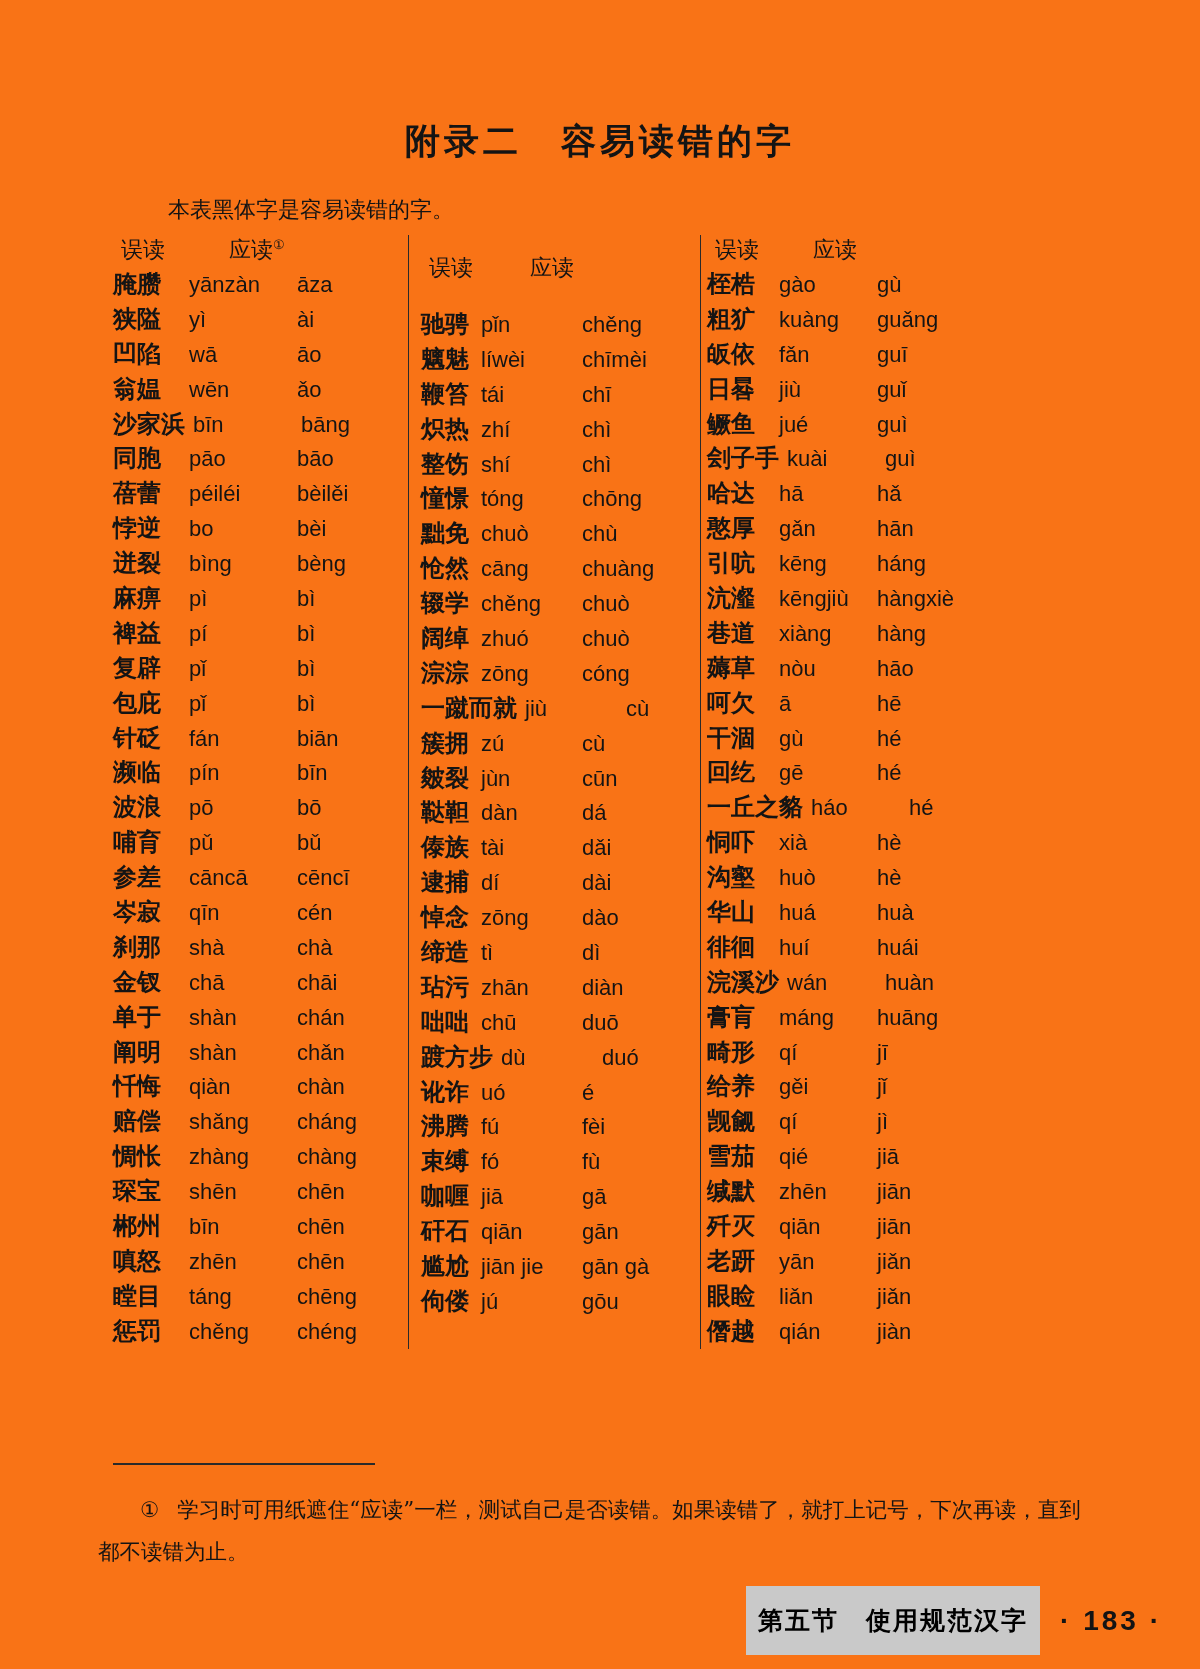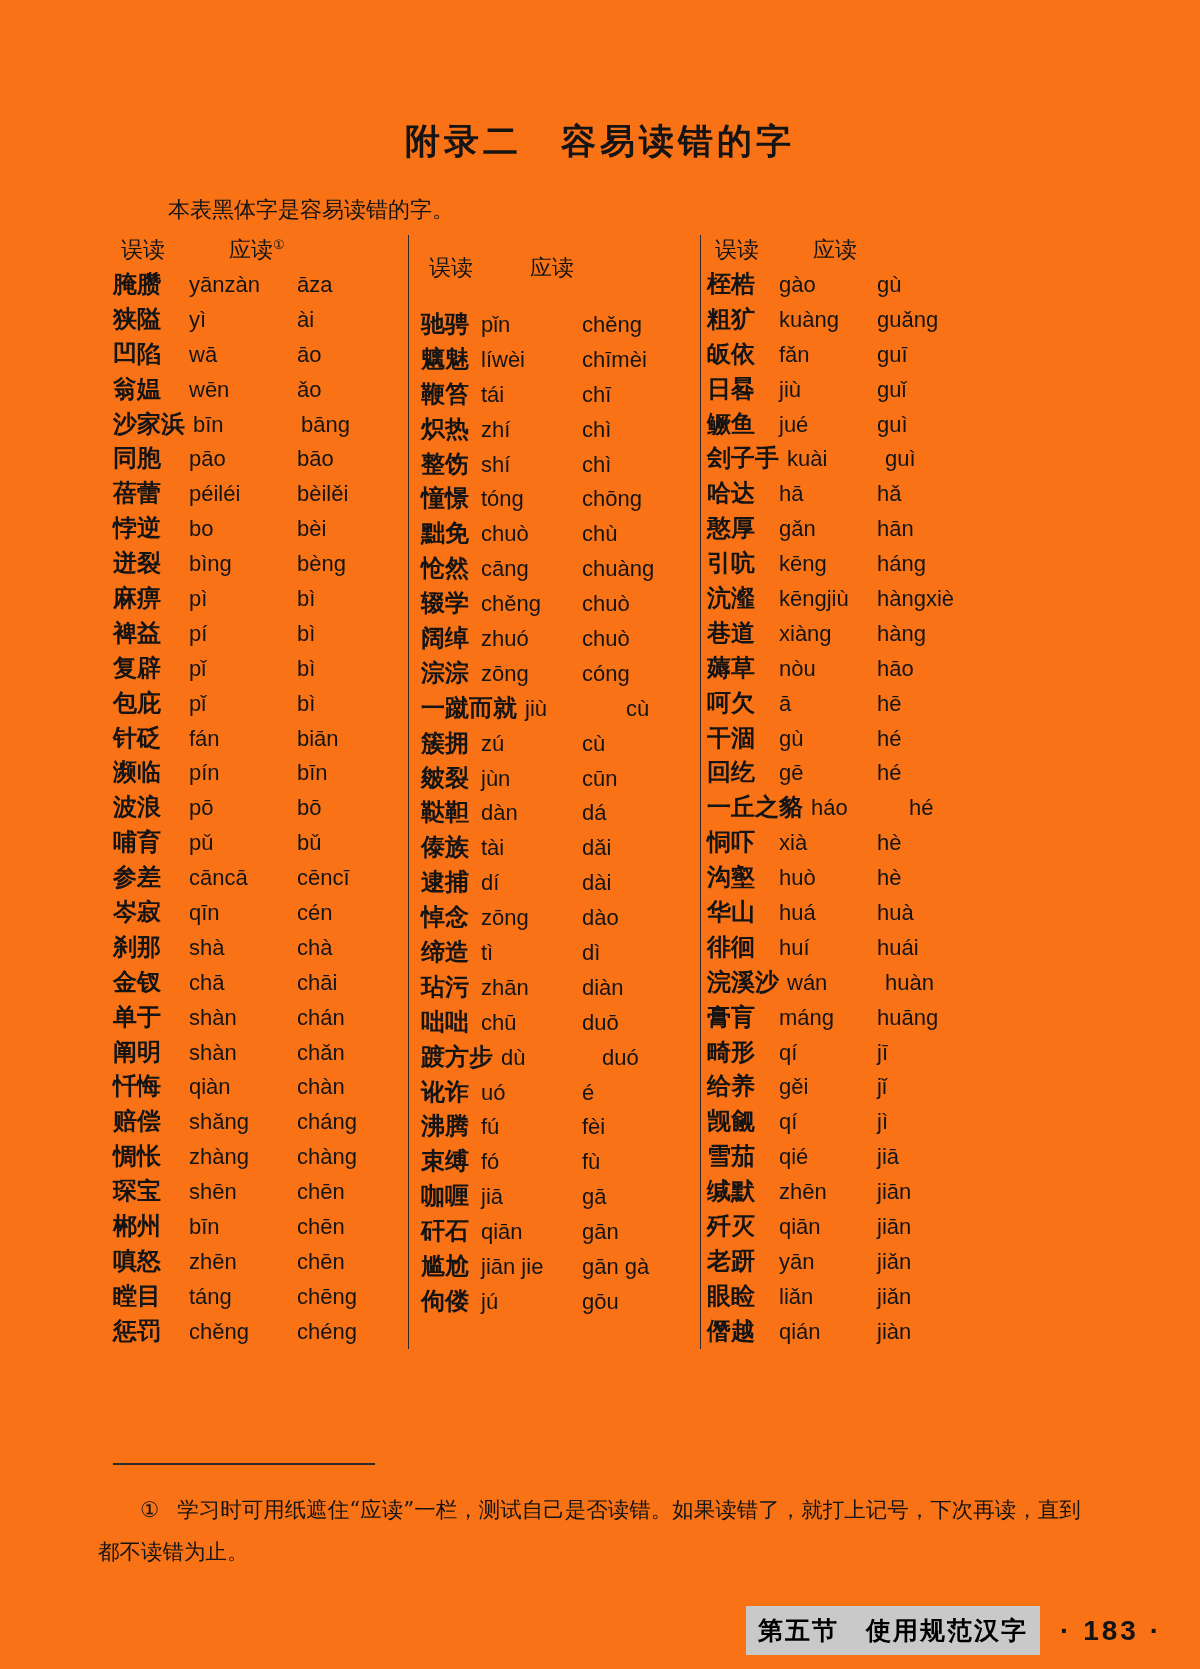--- a/index.html
+++ b/index.html
@@ -44,21 +44,21 @@
     margin:24px 98px 0 98px;font-size:21.5px;line-height:42px;
     font-family:"DejaVu Serif",serif;text-indent:42px;
   }
   .footnote .fn-marker{margin-right:18px;}
   .footer{
     position:absolute;right:38px;bottom:14px;
     display:flex;align-items:center;gap:20px;
   }
   .section-badge{
     background:#c9c9c9;color:#000;font-weight:bold;
-    font-size:25px;padding:8px 12px;letter-spacing:2px;
+    font-size:25px;padding:18px 12px;letter-spacing:2px;
   }
   .page-number{font-size:28px;font-weight:bold;letter-spacing:3px;}
 </style>
 </head>
 <body>
 
 <div class="page">
   <h1 class="title">附录二　容易读错的字</h1>
   <p class="intro">本表黑体字是容易读错的字。</p>
 

